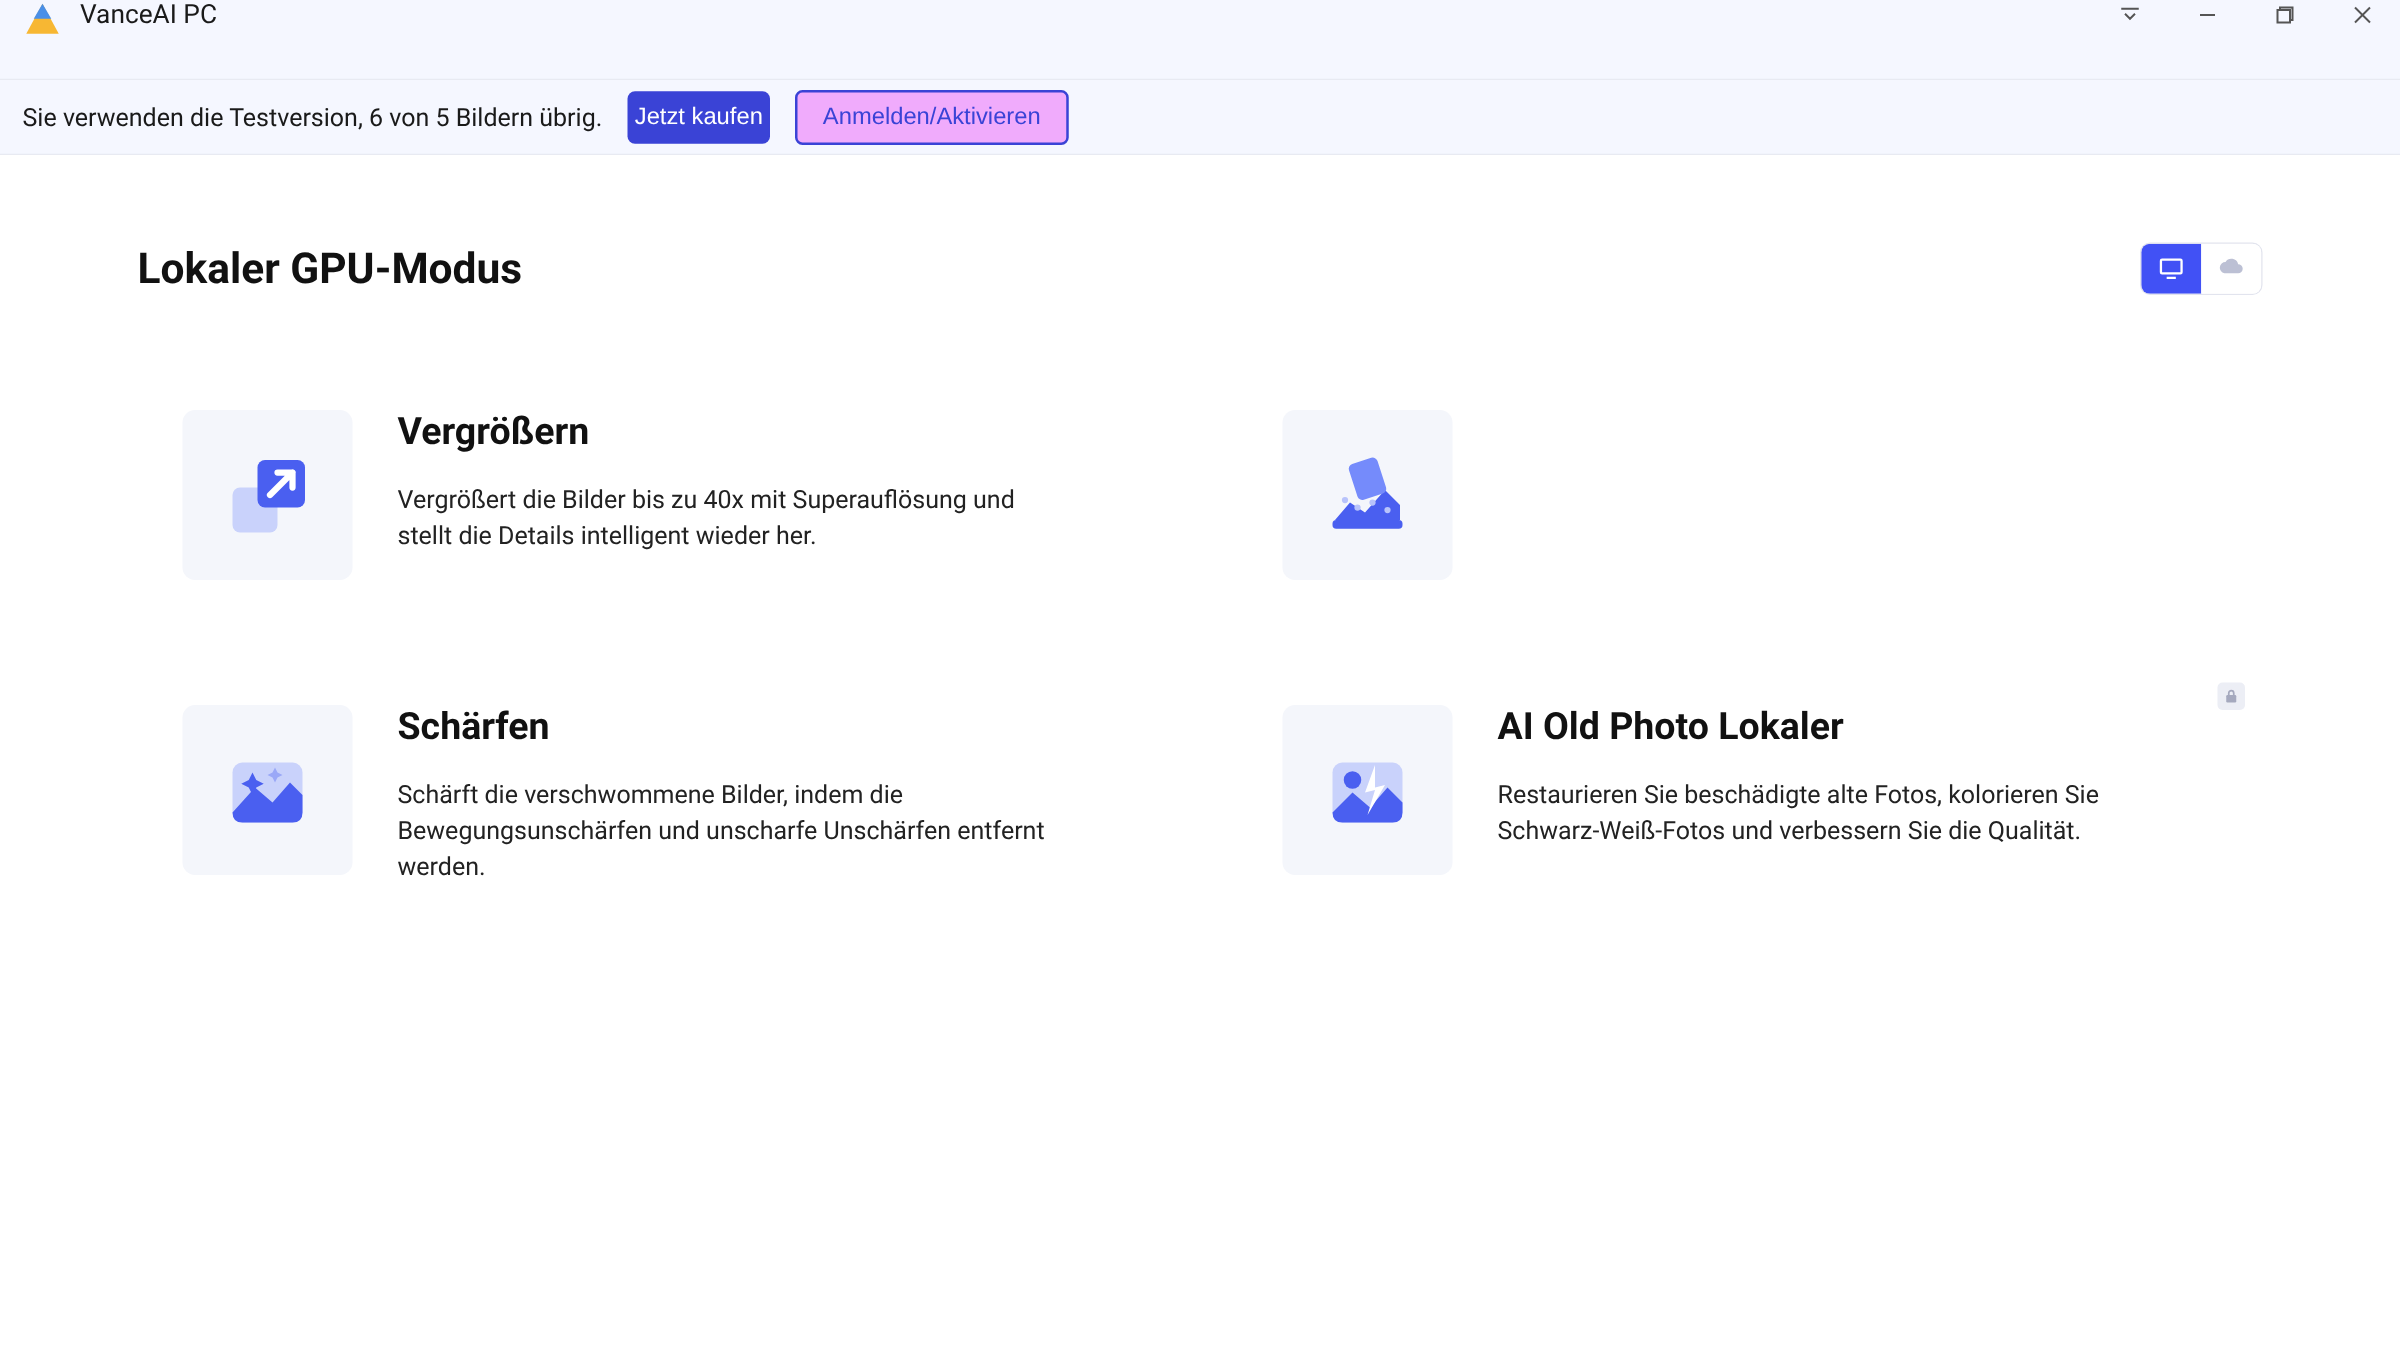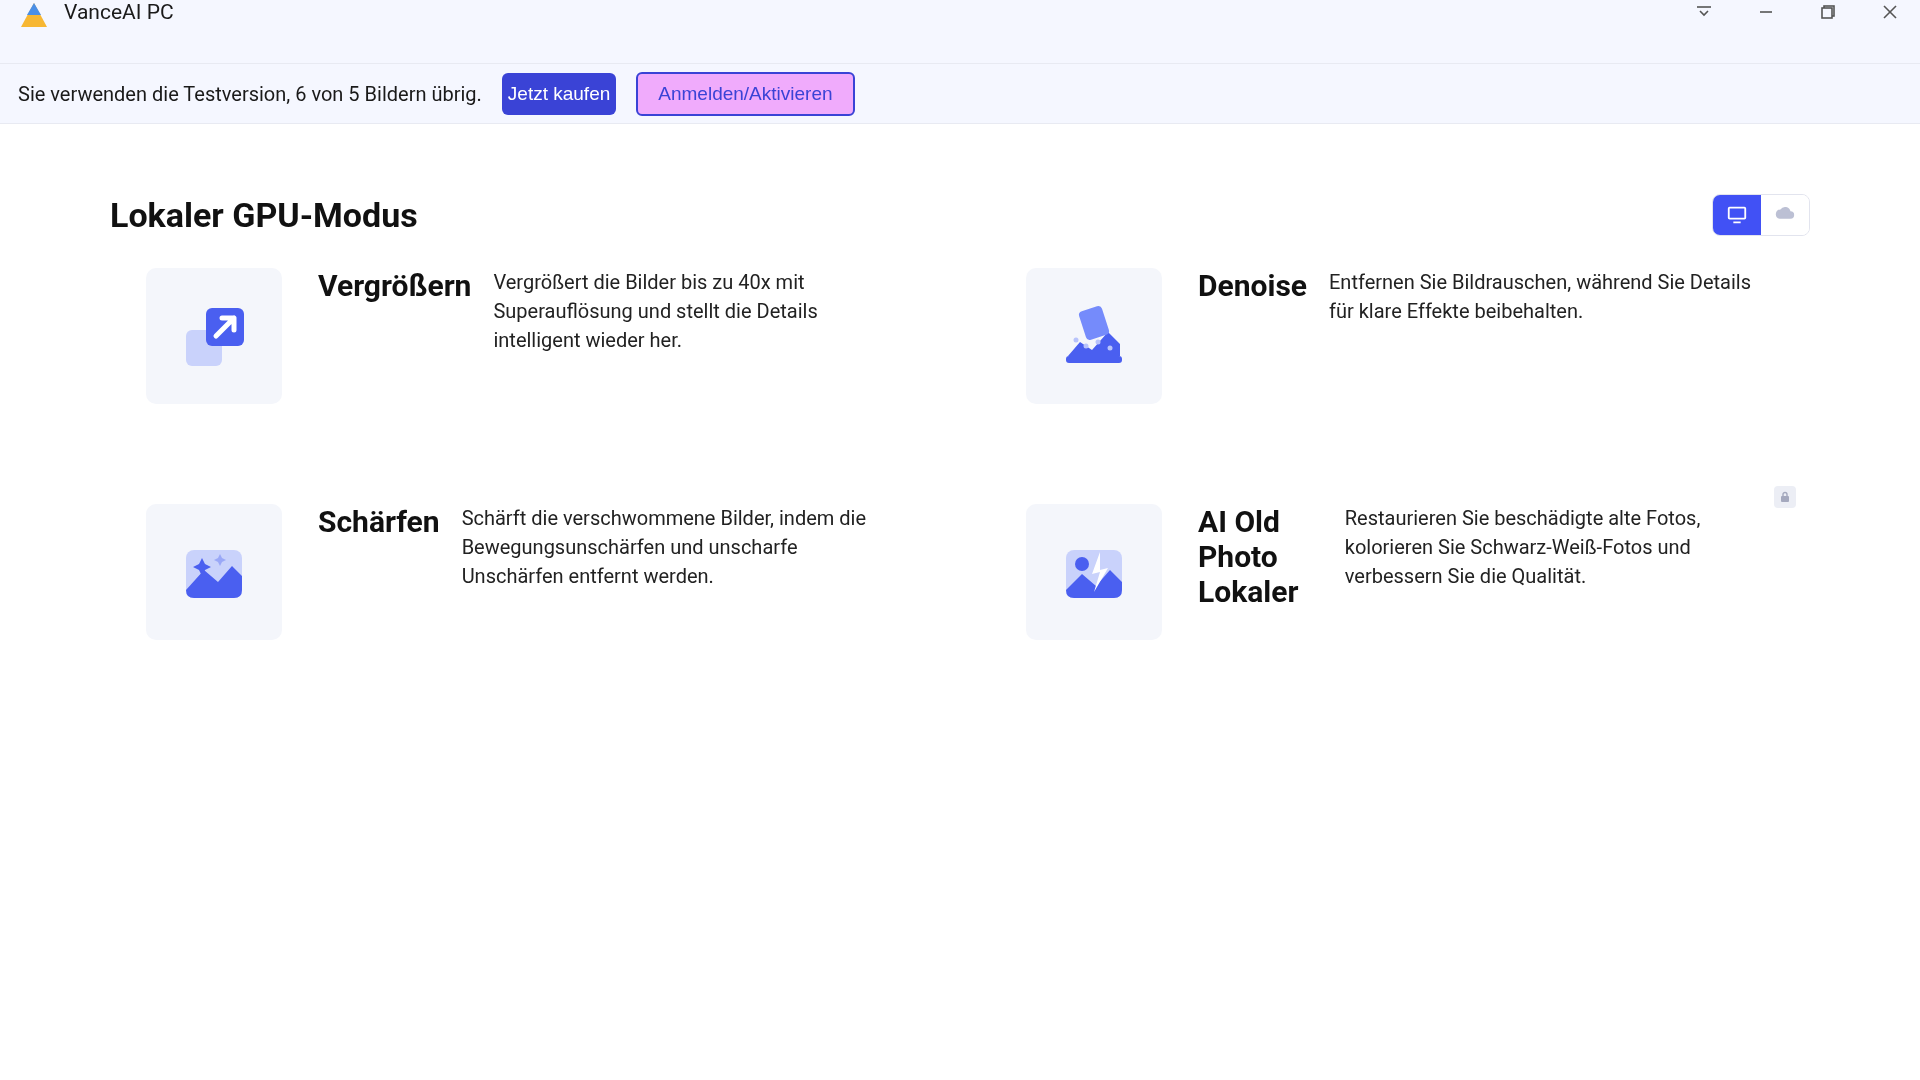--- a/index.html
+++ b/index.html
@@ -85,20 +85,21 @@
 }
 .content {
   flex: 1;
   padding: 70px 110px 40px 110px;
   background: #fff;
 }
 .header-row {
   display: flex;
   align-items: center;
   justify-content: space-between;
+  margin-bottom: 60px;
 }
 .page-title {
   font-size: 34px;
   font-weight: 700;
   color: #111;
 }
 .mode-toggle {
   display: flex;
   border: 1px solid #e2e4ee;
   border-radius: 8px;
@@ -139,20 +140,21 @@
   background: #f4f6fb;
   border-radius: 10px;
   display: flex;
   align-items: center;
   justify-content: center;
   flex-shrink: 0;
 }
 .card-body {
   flex: 1;
   display: flex;
+  flex-direction: column;
   gap: 22px;
 }
 .card-title {
   font-size: 30px;
   font-weight: 700;
   color: #111;
 }
 .card-desc {
   font-size: 20px;
   line-height: 1.45;
@@ -258,24 +260,20 @@
           <svg width="84" height="84" viewBox="0 0 84 84">
             <path d="M16 62 L28 48 L40 56 L56 38 L68 50 L68 62 Z" fill="#4a5ff0"></path>
             <rect x="30" y="14" width="24" height="30" rx="4" fill="#758bfb" transform="rotate(-18 42 29)"></rect>
             <circle cx="24" cy="46" r="2.5" fill="#b8c3fb"></circle>
             <circle cx="34" cy="52" r="2.5" fill="#b8c3fb"></circle>
             <circle cx="46" cy="48" r="2.5" fill="#b8c3fb"></circle>
             <circle cx="58" cy="54" r="2.5" fill="#b8c3fb"></circle>
             <rect x="14" y="62" width="56" height="7" rx="3" fill="#4a5ff0"></rect>
           </svg>
         </div>
-        <div class="card-body">
-          <div class="card-title">Denoise</div>
-          <div class="card-desc">Entfernen Sie Bildrauschen, während Sie Details für klare Effekte beibehalten.</div>
-        </div>
       </div>
 
       <div class="feature-card">
         <div class="card-icon-wrap">
           <svg width="84" height="84" viewBox="0 0 84 84">
             <rect x="14" y="20" width="56" height="48" rx="8" fill="#c9d2fb"></rect>
             <path d="M14 60 L32 40 L46 52 L60 36 L70 46 L70 60 Q70 68 62 68 L22 68 Q14 68 14 60 Z" fill="#4a5ff0"></path>
             <path d="M30 28 L33 34 L39 37 L33 40 L30 46 L27 40 L21 37 L27 34 Z" fill="#4a5ff0"></path>
             <path d="M48 24 L50 28 L54 30 L50 32 L48 36 L46 32 L42 30 L46 28 Z" fill="#9aa8f7"></path>
           </svg>

